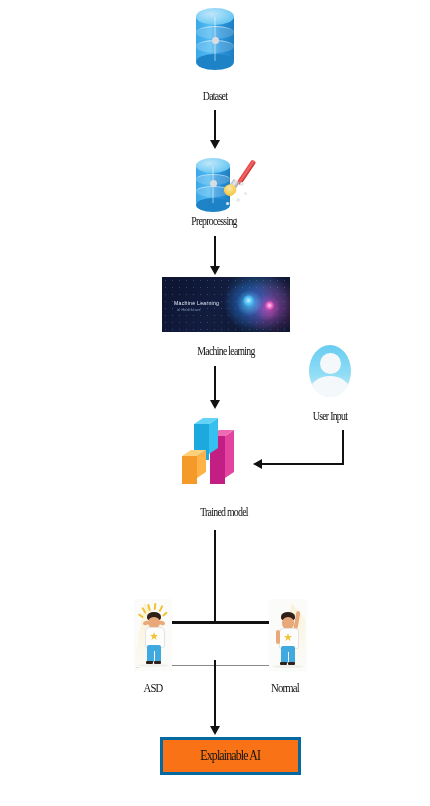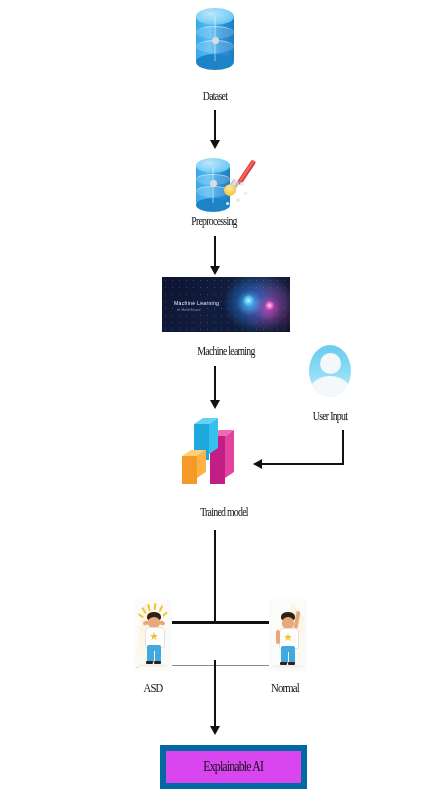--- a/index.html
+++ b/index.html
@@ -297,26 +297,25 @@
     letter-spacing: 0.2px;
   }
   .kid .glow {
     position: absolute;
     background: linear-gradient(160deg, rgba(250,238,200,0.75), rgba(255,255,255,0));
   }
 
   
   .xai-box {
     position: absolute;
-    border: 6px solid #0369a1;
-    background: #d946ef;
+    border: 3px solid #0369a1;
+    background: #f97316;
     display: flex;
     align-items: center;
     justify-content: center;
-    margin-top: 8px;
   }
   .xai-label {
     color: #111111;
     font-family: "Liberation Serif", "DejaVu Serif", serif;
     font-size: 14px;
     letter-spacing: -1px;
     transform: scaleX(0.85);
     white-space: nowrap;
   }
 </style>

